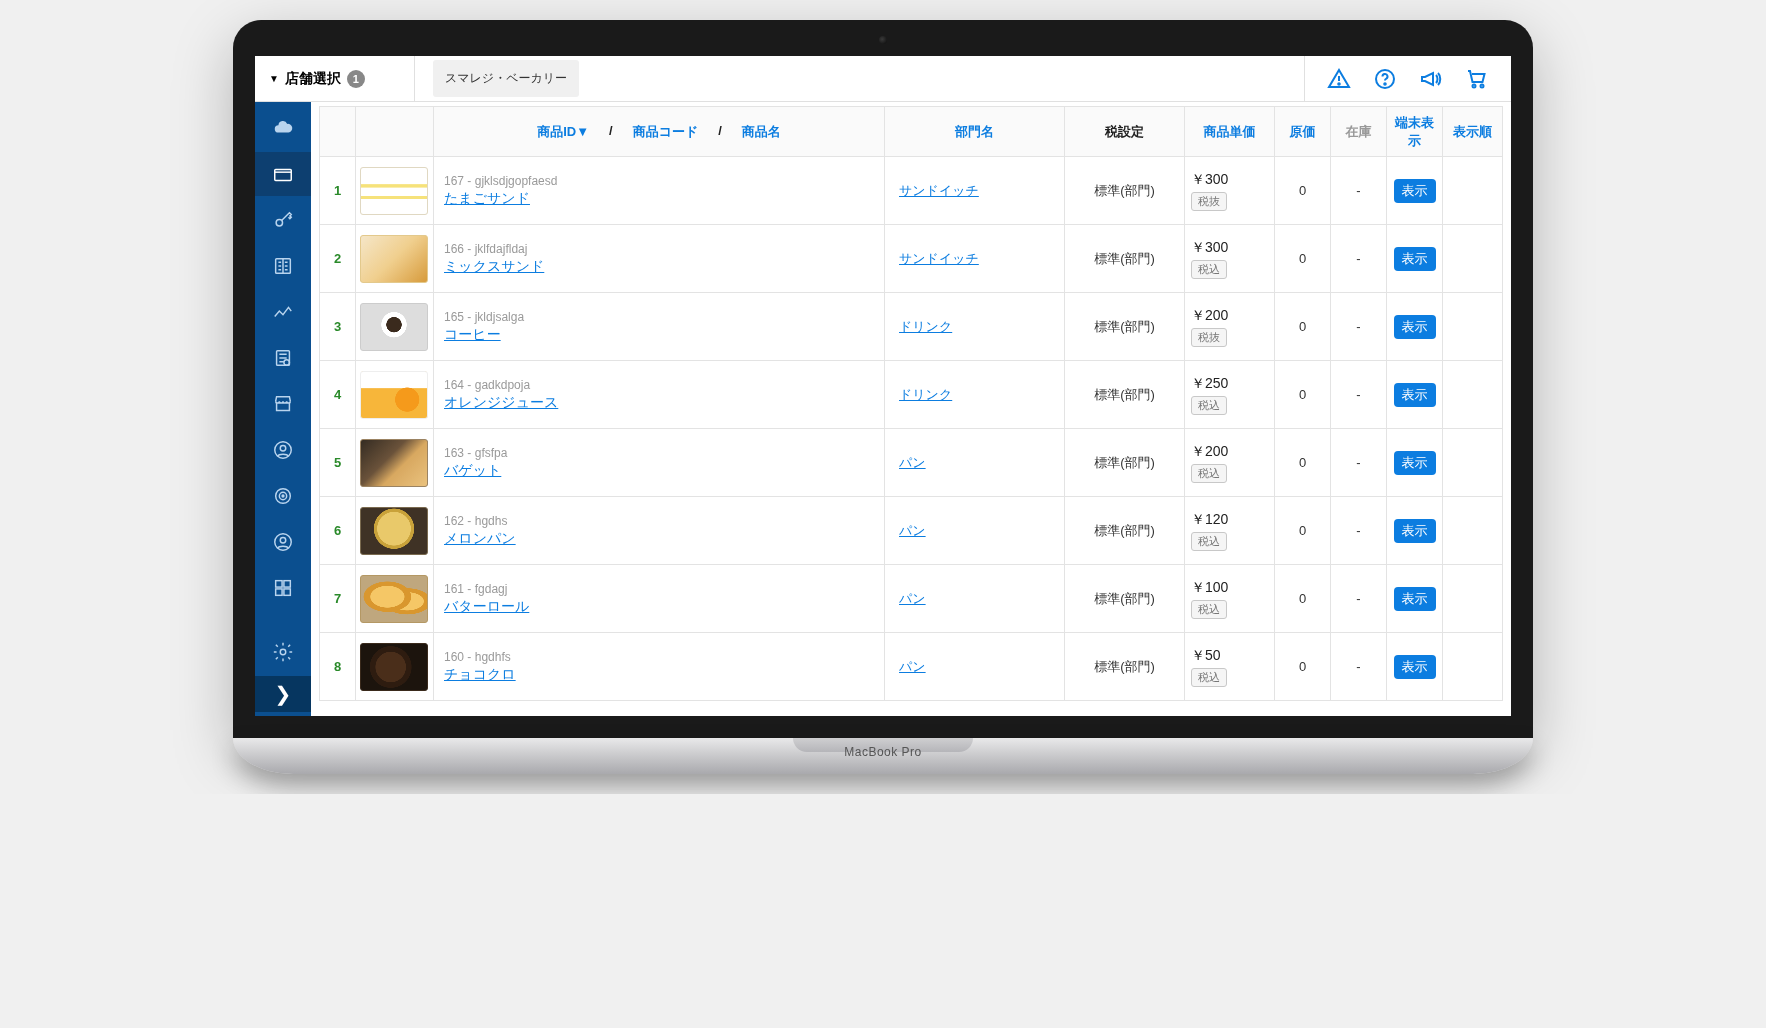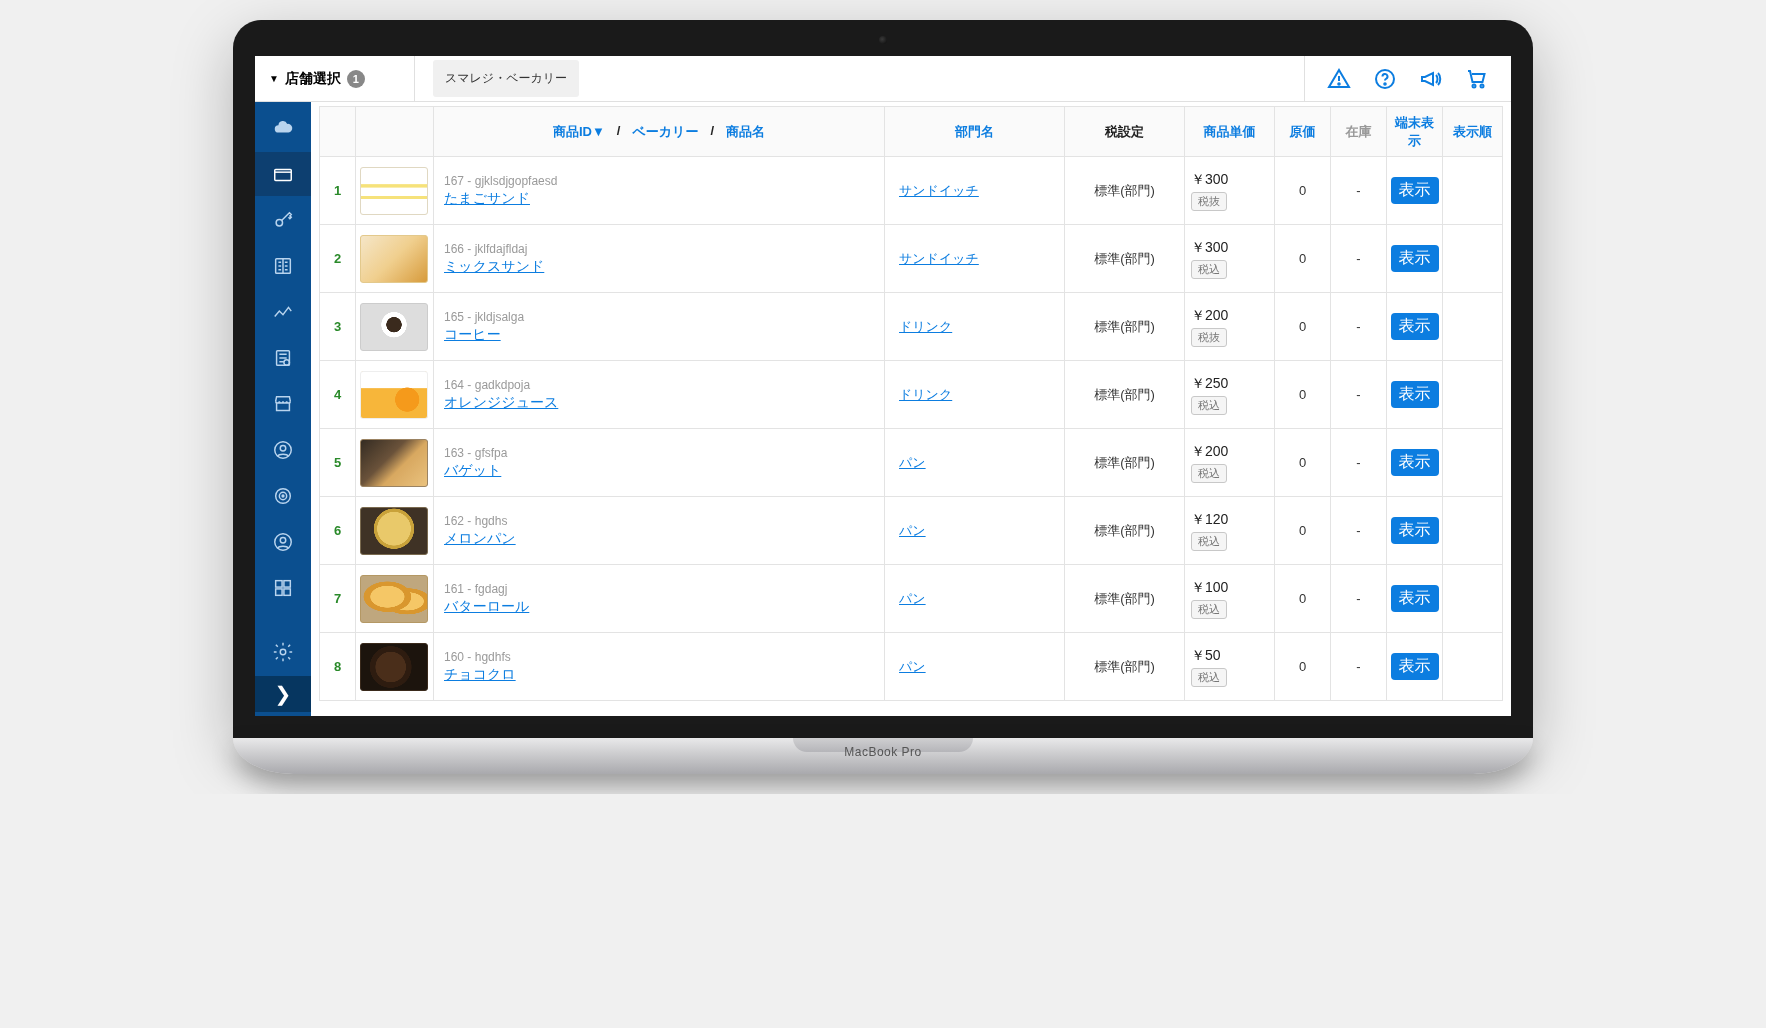--- a/index.html
+++ b/index.html
@@ -146,21 +146,21 @@
   th.col-img { width: 78px; }
   th.col-name { width: auto; }
   th.col-dept { width: 180px; }
   th.col-tax  { width: 120px; }
   th.col-price{ width: 90px; font-family: Liberation Mono, monospace; }
   th.col-cost { width: 56px; }
   th.col-stock{ width: 56px; }
   th.col-disp { width: 56px; }
   th.col-order{ width: 60px; }
 
-  .th-name-wrap { display: inline-flex; gap: 12px; justify-content: center; }
+  .th-name-wrap { display: inline-flex; gap: 20px; justify-content: center; }
   .th-sep { color: #222; font-weight: 700; }
 
   tbody tr { height: 68px; }
   td.idx { text-align: center; color: #2a8a2a; font-weight: 600; }
   td.imgcell { padding: 4px; }
   .thumb {
     width: 68px; height: 48px; border-radius: 3px;
     display:block;
   }
   td.namecell { padding: 16px 10px; }
@@ -173,21 +173,21 @@
   .price-val { color: #222; font-size: 14px; }
   .tax-pill {
     display: inline-block; margin-top: 3px;
     border: 1px solid #c8c8c8; border-radius: 3px;
     padding: 1px 6px; font-size: 11px; color: #777; background: #f5f5f5;
   }
   .disp-badge {
     display: inline-block;
     background: #0c7de0; color: #fff;
     border-radius: 4px; padding: 3px 8px;
-    font-size: 16px; cursor: pointer;
+    font-size: 13px; cursor: pointer;
   }
 
   
   .thumb.sandwich1 { background:
     linear-gradient(180deg,#fff 0%,#fff 35%,#f6e27a 36%,#f6e27a 42%,#fff 43%,#fff 60%,#f6e27a 61%,#f6e27a 67%,#fff 68%,#fff 100%),
     #efe3cc; border:1px solid #e0d8c2;}
   .thumb.sandwich2 { background:
     linear-gradient(135deg,#f5e6c8 0%,#f0cf8e 50%,#d79b3c 100%); border:1px solid #e3c98c;}
   .thumb.coffee { background:
     radial-gradient(circle at 50% 45%, #3a2a1d 0 18%, #fff 19% 30%, transparent 31%),
@@ -350,21 +350,21 @@
         <div class="content">
           <table class="products">
             <thead>
               <tr>
                 <th class="col-idx"></th>
                 <th class="col-img"></th>
                 <th class="col-name">
                   <span class="th-name-wrap">
                     <span>商品ID▼</span>
                     <span class="th-sep">/</span>
-                    <span>ベーカリー</span>
+                    <span>商品コード</span>
                     <span class="th-sep">/</span>
                     <span>商品名</span>
                   </span>
                 </th>
                 <th class="col-dept"><span>部門名</span></th>
                 <th class="col-tax black"><span>税設定</span></th>
                 <th class="col-price"><span>商品単価</span></th>
                 <th class="col-cost"><span>原価</span></th>
                 <th class="col-stock muted"><span>在庫</span></th>
                 <th class="col-disp"><span>端末表示</span></th>

